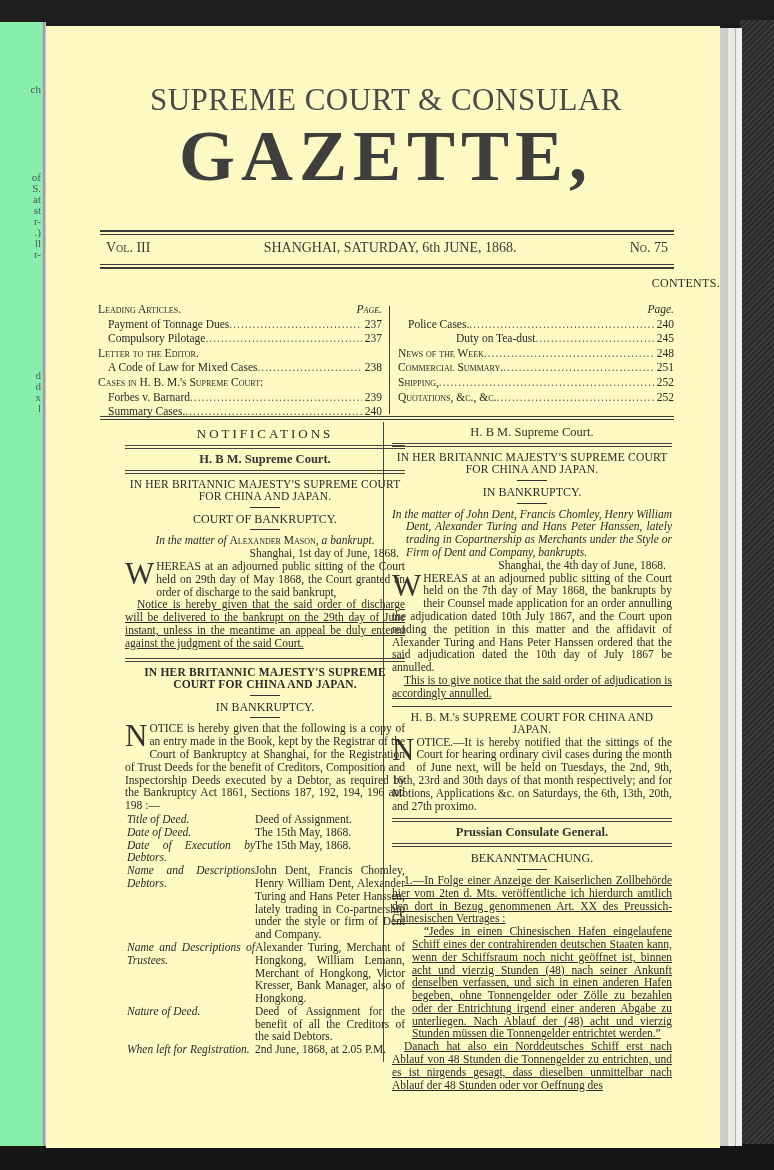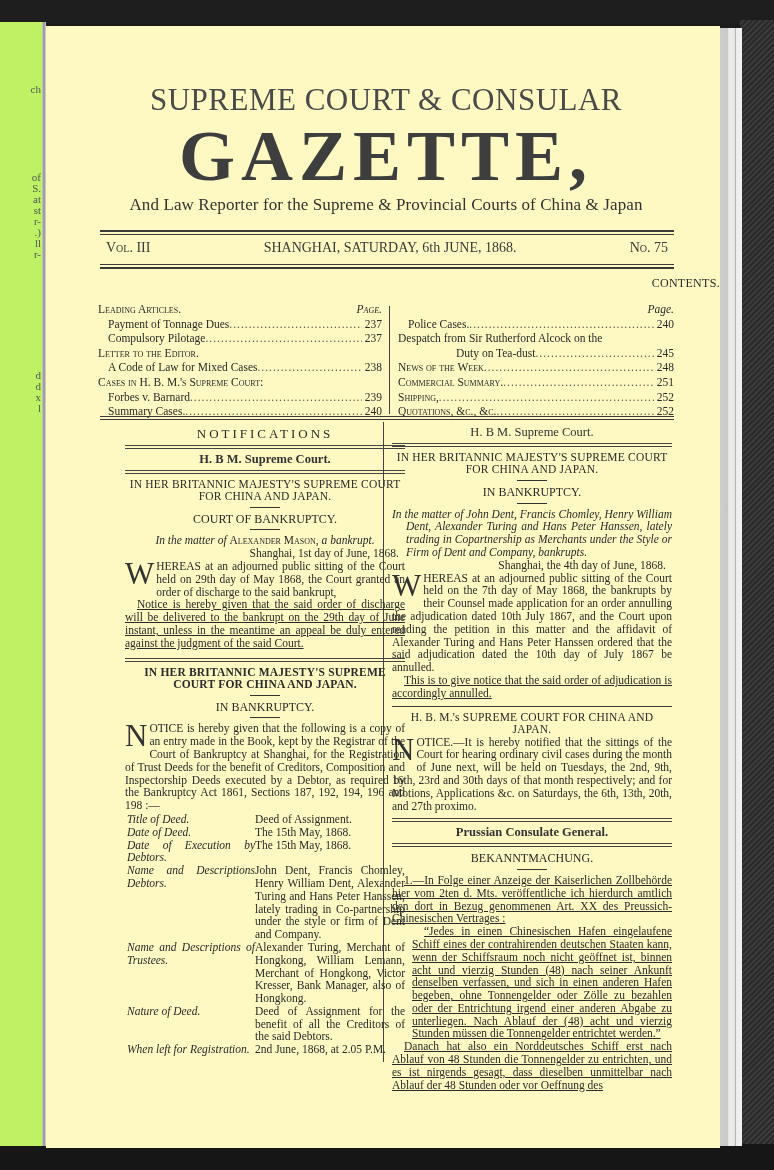--- a/index.html
+++ b/index.html
@@ -4,21 +4,21 @@
 <style>
   * { box-sizing: border-box; margin: 0; padding: 0; }
   html, body { width: 774px; height: 1170px; overflow: hidden; background: #1b1b1b; }
   body { position: relative; font-family: "Liberation Serif", "DejaVu Serif", serif; color: #2a2a2a; }
 
   .binding-top { position: absolute; left: 0; top: 0; width: 774px; height: 24px; background: #1e1e1e; }
   .binding-right { position: absolute; right: 0; top: 20px; width: 34px; height: 1150px;
     background: repeating-linear-gradient(135deg, #2a2a2a 0 2px, #3b3b3b 2px 4px); }
   .binding-bottom { position: absolute; left: 0; bottom: 0; width: 774px; height: 26px; background: #161616; }
 
-  .left-page { position: absolute; left: 0; top: 22px; width: 44px; height: 1124px; background: #bef264; }
+  .left-page { position: absolute; left: 0; top: 22px; width: 44px; height: 1124px; background: #86efac; }
   .left-page .frag { position: absolute; right: 3px; font-size: 11px; line-height: 11px; color: #555; text-align: right; }
   .gutter { position: absolute; left: 42px; top: 22px; width: 4px; height: 1124px;
     background: linear-gradient(90deg, #cfcfcd, #8f8f8f 50%, #d8d8d6); }
 
   .page-edges { position: absolute; left: 718px; top: 28px; width: 24px; height: 1118px;
     background: linear-gradient(90deg, #d0d0ce 0, #c8c8c6 40%, #eeeeec 45%, #e6e6e4 70%, #9a9a9a 72%, #ededeb 75%, #f2f2f0 100%); }
 
   .page { position: absolute; left: 46px; top: 26px; width: 674px; height: 1122px; background: #fef9c3; }
 
   .masthead { position: absolute; left: 52px; top: 56px; width: 576px; text-align: center; }
@@ -93,21 +93,20 @@
   <span class="frag" style="top:381px">l</span>
 </div>
 <div class="gutter"></div>
 <div class="page-edges"></div>
 
 <div class="page">
 
   <div class="masthead">
     <div class="mh-line1">SUPREME COURT &amp; CONSULAR</div>
     <div class="mh-gazette">GAZETTE,</div>
-    <div class="mh-sub">And Law Reporter for the Supreme &amp; Provincial Courts of China &amp; Japan</div>
   </div>
 
   <div class="rule thick" style="left:54px; top:204px; width:574px;"></div>
   <div class="rule" style="left:54px; top:208px; width:574px;"></div>
 
   <div class="issue-line" style="left:60px; top:214px; width:562px;">
     <span class="sc">Vol. III</span>
     <span>SHANGHAI, SATURDAY, 6th JUNE, 1868.</span>
     <span class="sc">No. 75</span>
   </div>
@@ -161,23 +160,20 @@
   <div class="toc toc-right" style="top:268px;">
     <div class="row page-hdr">
       <span style="flex:1"></span>
         <span>Page.</span>
     </div>
     <div class="row ind">
       <span class="lbl">Police Cases.</span>
         <span class="dots"></span>
         <span class="pg">240</span>
     </div>
-    <div class="row">
-      <span class="lbl">Despatch from Sir Rutherford Alcock on the</span>
-    </div>
     <div class="row ind2">
       <span class="lbl">Duty on Tea-dust</span>
         <span class="dots"></span>
         <span class="pg">245</span>
     </div>
     <div class="row section">
       <span class="lbl">News of the Week</span>
         <span class="dots"></span>
         <span class="pg">248</span>
     </div>

